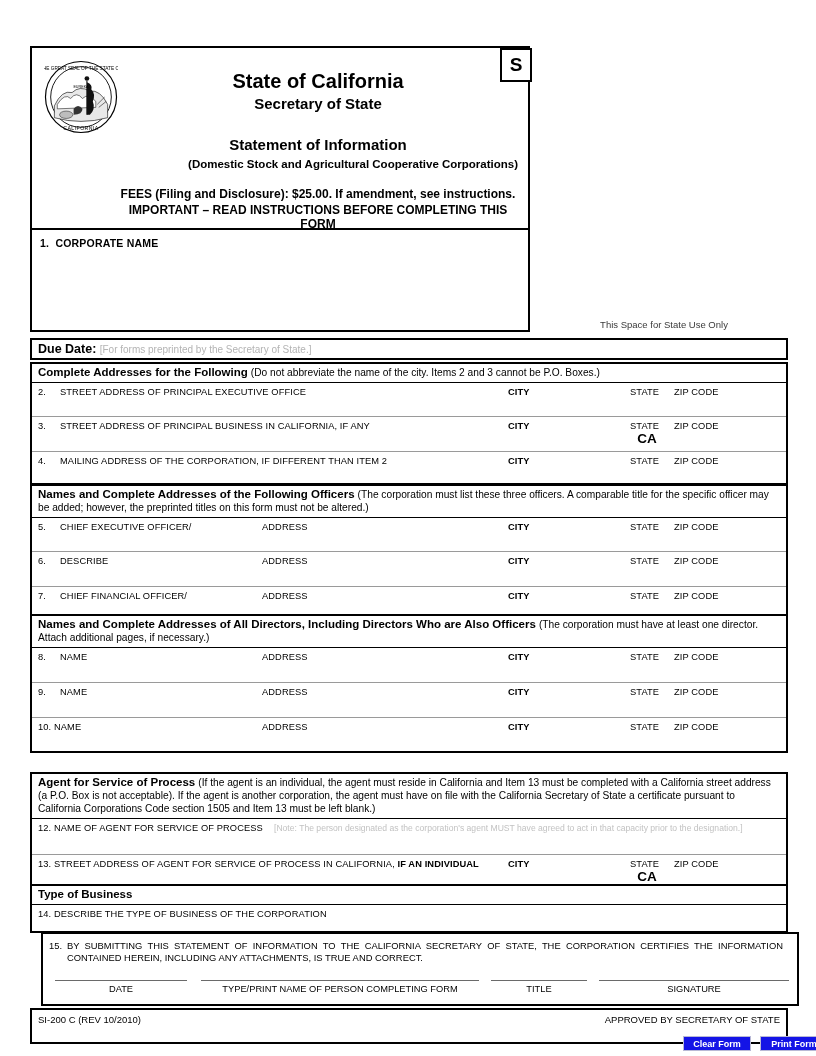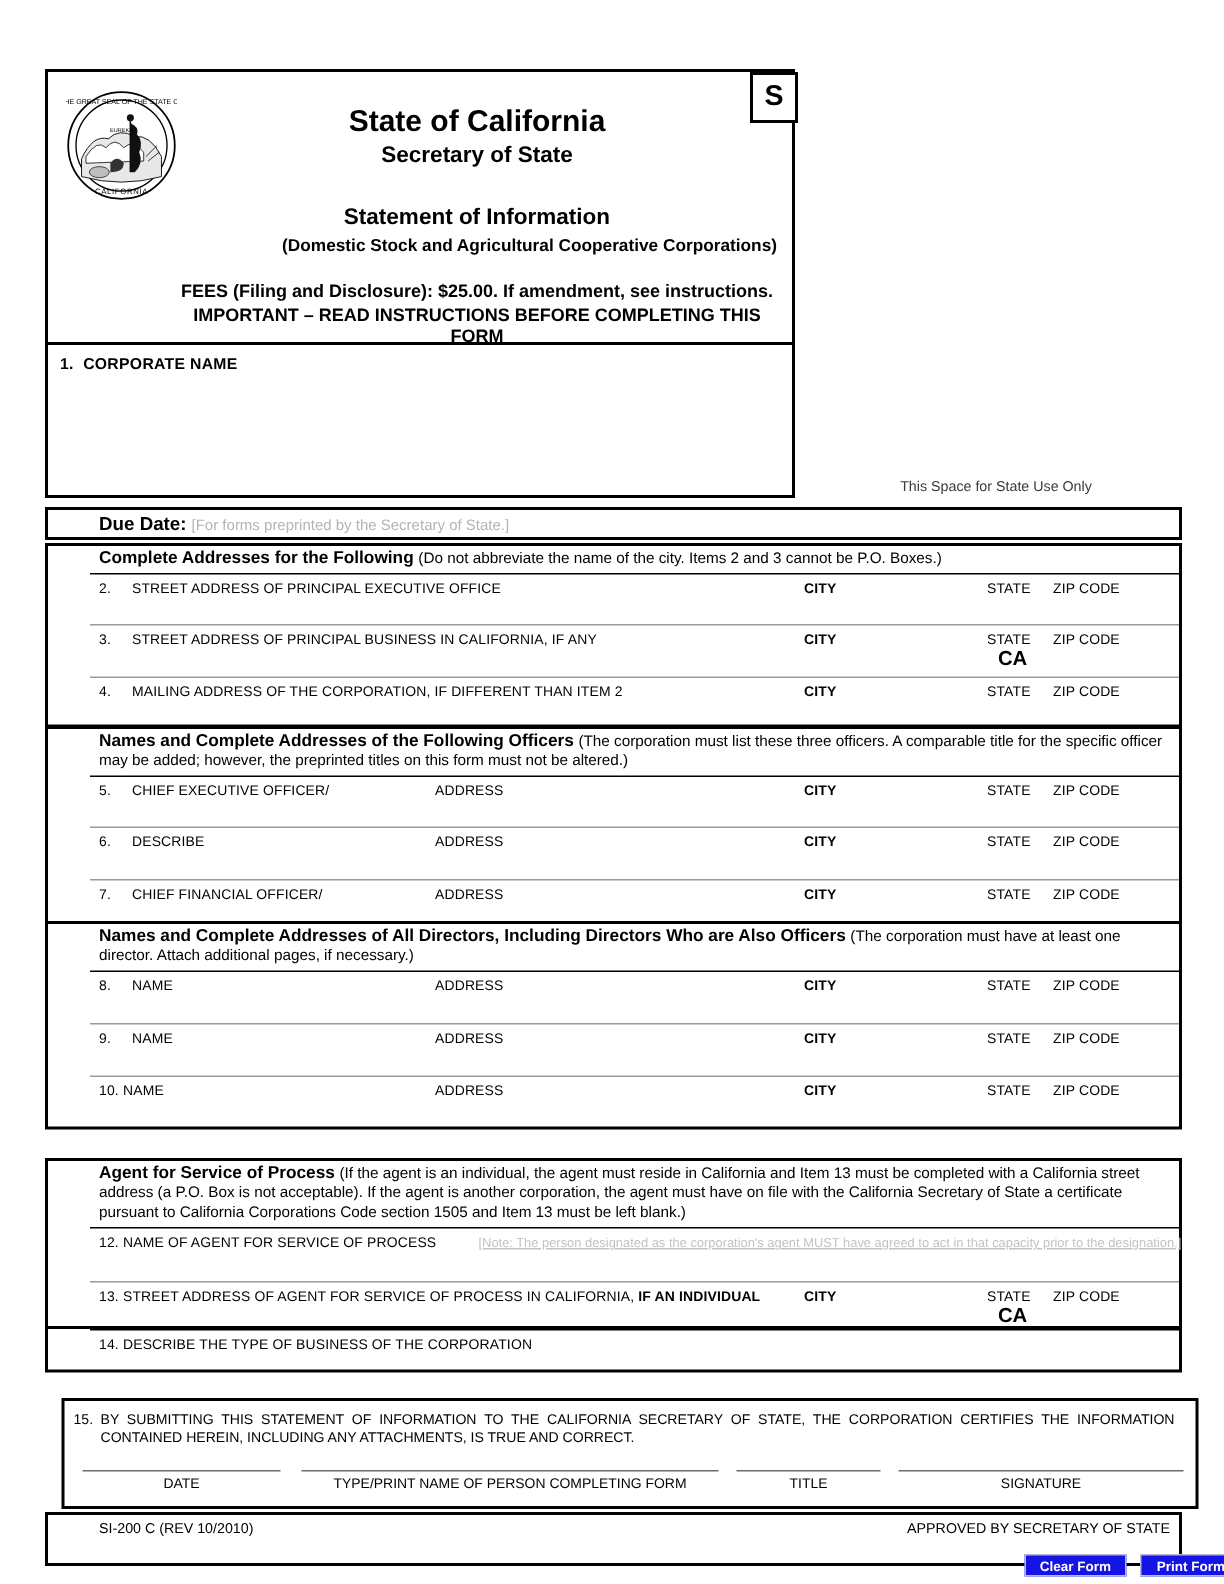--- a/index.html
+++ b/index.html
@@ -100,21 +100,20 @@
   }
 
   
   .sec {
     position: absolute;
     left: 30px;
     width: 758px;
     box-sizing: border-box;
     border: 2px solid #000;
     background: #fff;
-    padding-left: 28px;
   }
   .sechead {
     padding: 2px 6px 3px 6px;
     font-size: 11px;
     line-height: 13px;
   }
   .sechead .t { font-weight: bold; font-size: 11.5px; }
   .sechead .p { font-weight: normal; font-size: 10.2px; }
 
   .row {
@@ -198,26 +197,25 @@
     position: relative;
     height: 100%;
     font-size: 9.5px;
   }
   #footer-left  { position: absolute; left: 6px;  top: 4px; }
   #footer-right { position: absolute; right: 6px; top: 4px; }
 
   
   #agent-note {
     position: absolute;
-    left: 259px;
+    left: 242px;
     top: 4px;
     font-size: 8.6px;
     color: #c2c2c2;
     white-space: nowrap;
-    text-decoration: underline;
   }
 
   
   #form-buttons {
     position: absolute;
     left: 683px;
     top: 1036px;
     width: 146px;
     display: flex;
     gap: 9px;
@@ -403,20 +401,23 @@
       <span class="lbl num">13.</span>
       <span class="lbl fld2"><span>STREET ADDRESS OF AGENT FOR SERVICE OF PROCESS IN CALIFORNIA,</span> <span class="bold">IF AN INDIVIDUAL</span></span>
       <span class="lbl city">CITY</span>
       <span class="lbl state">STATE</span>
       <span class="lbl zip">ZIP CODE</span>
       <span class="ca">CA</span>
     </div>
   </div>
 
   <div class="sec" id="sec-business">
+    <div class="sechead">
+      <span class="t">Type of Business</span>
+    </div>
     <div class="row first" style="height:27px">
       <span class="lbl num">14.</span>
       <span class="lbl fld2">DESCRIBE THE TYPE OF BUSINESS OF THE CORPORATION</span>
     </div>
   </div>
 
   <div class="sec" id="sec-certify" style="height:74px">
     <div id="cert-num">15.</div>
     <div id="cert-text">BY SUBMITTING THIS STATEMENT OF INFORMATION TO THE CALIFORNIA SECRETARY OF STATE, THE CORPORATION CERTIFIES THE INFORMATION CONTAINED HEREIN, INCLUDING ANY ATTACHMENTS, IS TRUE AND CORRECT.</div>
 

